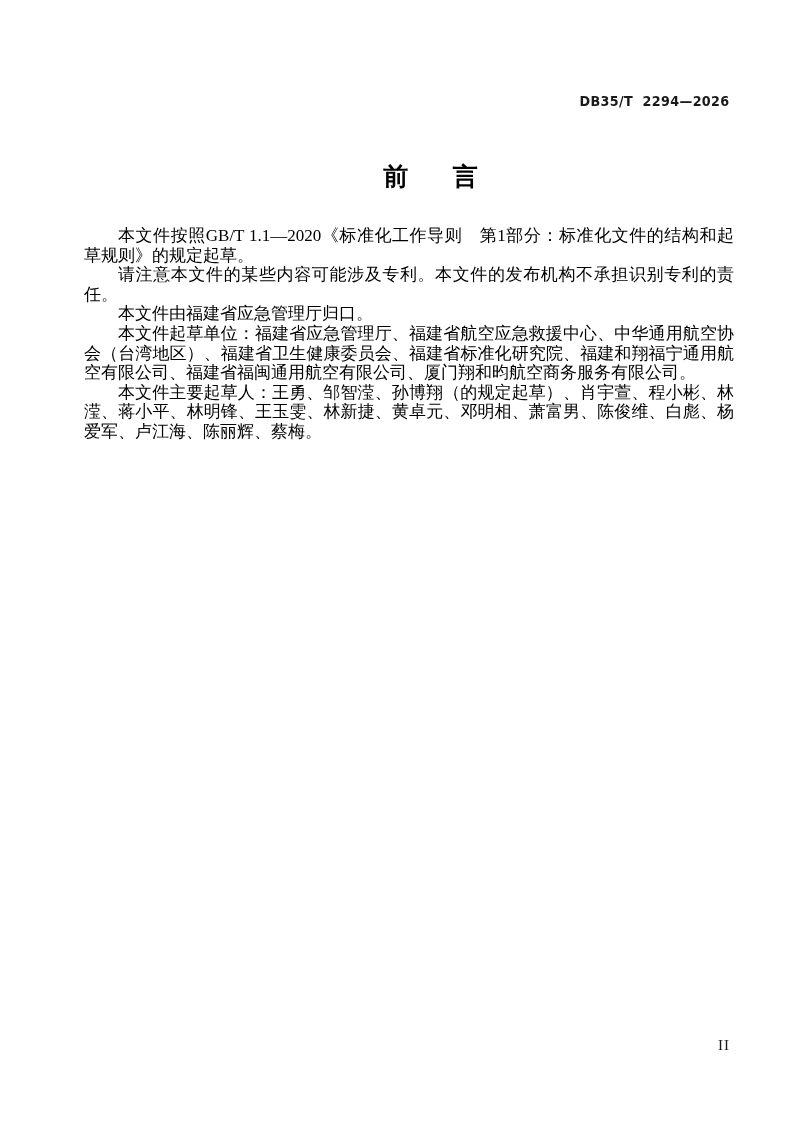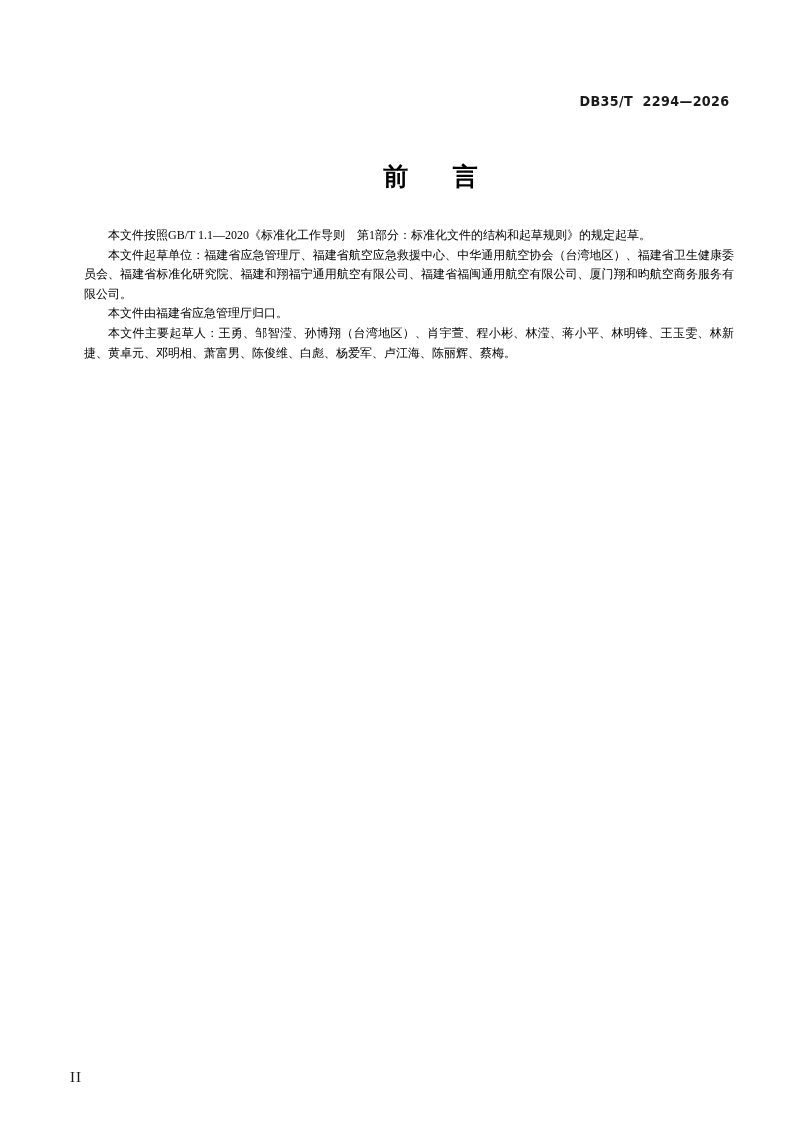--- a/index.html
+++ b/index.html
@@ -54,37 +54,36 @@
     padding-left: 31px;
   }
   
   .body-block {
     position: absolute;
     top: 226px;
     left: 84px;
     width: 650px;
   }
   .para {
-    font-size: 12px;
+    font-size: 17px;
     line-height: 19.6px;
     text-align: justify;
     text-justify: inter-ideograph;
     margin: 0;
     text-indent: 2em;
     color: #000;
     word-break: break-all;
   }
   
   .footer {
     position: absolute;
     top: 1036px;
     left: 70px;
     right: 70px;
-    text-align: left;
-    margin-top: 32px;
+    text-align: right;
   }
   .page-num {
     font-family: "Liberation Serif", serif;
     font-size: 15px;
     color: #1a1a1a;
     letter-spacing: 1px;
   }
 </style>
 </head>
 <body>
@@ -92,22 +91,23 @@
 <div class="page">
 
   <div class="header">
     <span class="header-text">DB35/T  2294—2026</span>
   </div>
 
   <div class="doc-title">前      言</div>
 
   <div class="body-block">
     <p class="para">本文件按照GB/T  1.1—2020《标准化工作导则　第1部分：标准化文件的结构和起草规则》的规定起草。</p>
+    <p class="para">请注意本文件的某些内容可能涉及专利。本文件的发布机构不承担识别专利的责任。</p>
+    <p class="para">本文件由福建省应急管理厅归口。</p>
     <p class="para">本文件起草单位：福建省应急管理厅、福建省航空应急救援中心、中华通用航空协会（台湾地区）、福建省卫生健康委员会、福建省标准化研究院、福建和翔福宁通用航空有限公司、福建省福闽通用航空有限公司、厦门翔和昀航空商务服务有限公司。</p>
-    <p class="para">本文件由福建省应急管理厅归口。</p>
-    <p class="para">本文件主要起草人：王勇、邹智滢、孙博翔（台湾地区）、肖宇萱、程小彬、林滢、蒋小平、林明锋、王玉雯、林新捷、黄卓元、邓明相、萧富男、陈俊维、白彪、杨爱军、卢江海、陈丽辉、蔡梅。</p>
+    <p class="para">本文件主要起草人：王勇、邹智滢、孙博翔（的规定起草）、肖宇萱、程小彬、林滢、蒋小平、林明锋、王玉雯、林新捷、黄卓元、邓明相、萧富男、陈俊维、白彪、杨爱军、卢江海、陈丽辉、蔡梅。</p>
   </div>
 
   <div class="footer">
     <span class="page-num">II</span>
   </div>
 
 </div>
 
 </body></html>

